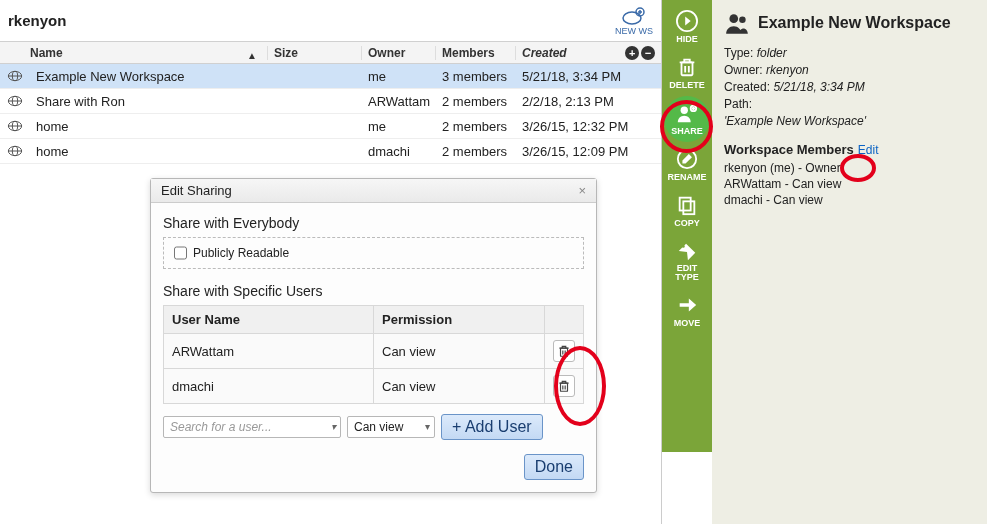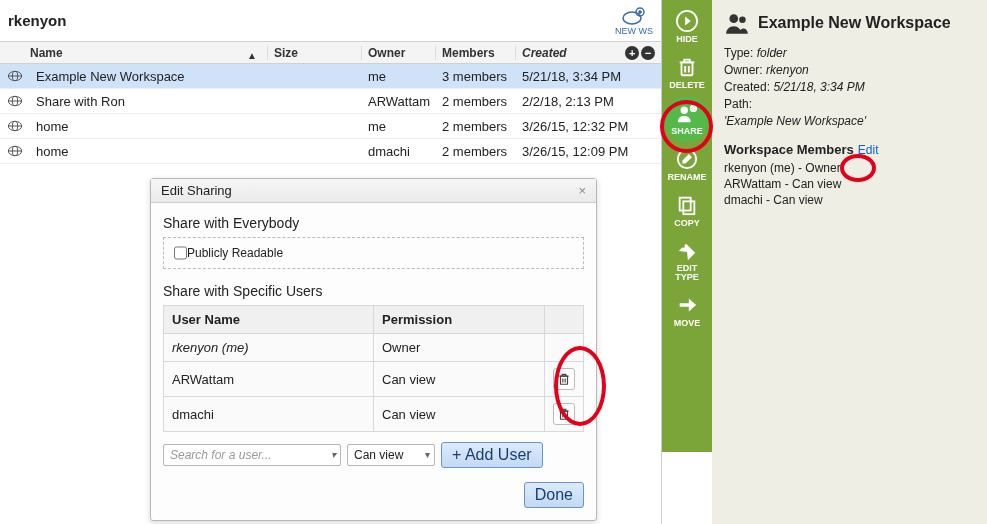--- a/index.html
+++ b/index.html
@@ -108,21 +108,21 @@
     border-bottom: 1px solid #ccc;
     padding: 4px 10px;
     font-size: 13px;
   }
   .dialog-header .close { margin-left:auto; color:#888; cursor:pointer; }
   .dialog-body { padding: 10px 12px 12px; }
   .section-title { font-size: 14px; color:#222; margin: 2px 0 6px; }
   .pubbox {
     border: 1px dashed #bbb;
     padding: 8px 10px;
-    display:flex; gap:0;
+    display:flex; gap:6px;
     font-size: 12px;
     margin-bottom: 14px;
   }
   .share-table {
     width: 100%;
     border: 1px solid #d0d0d0;
     border-collapse: collapse;
     font-size: 13px;
     margin-bottom: 10px;
   }
@@ -303,25 +303,20 @@
       <div class="section-title">Share with Specific Users</div>
       <table class="share-table">
         <thead>
           <tr>
             <th style="width:210px">User Name</th>
             <th>Permission</th>
             <th style="width:34px"></th>
           </tr>
         </thead>
         <tbody id="share-body">
-            <tr>
-              <td class="italic">rkenyon (me)</td>
-              <td>Owner</td>
-              <td style="text-align:center"></td>
-            </tr>
             <tr>
               <td>ARWattam</td>
               <td>Can view</td>
               <td style="text-align:center"><span class="trash-btn">
                   <svg width="14" height="14" viewBox="0 0 24 24" fill="none" stroke="#444" stroke-width="2">
                     <rect x="6" y="7" width="12" height="14" rx="1"></rect>
                     <path d="M4 7h16M9 7V4h6v3M10 11v7M14 11v7"></path>
                   </svg>
                 </span></td>
             </tr>

